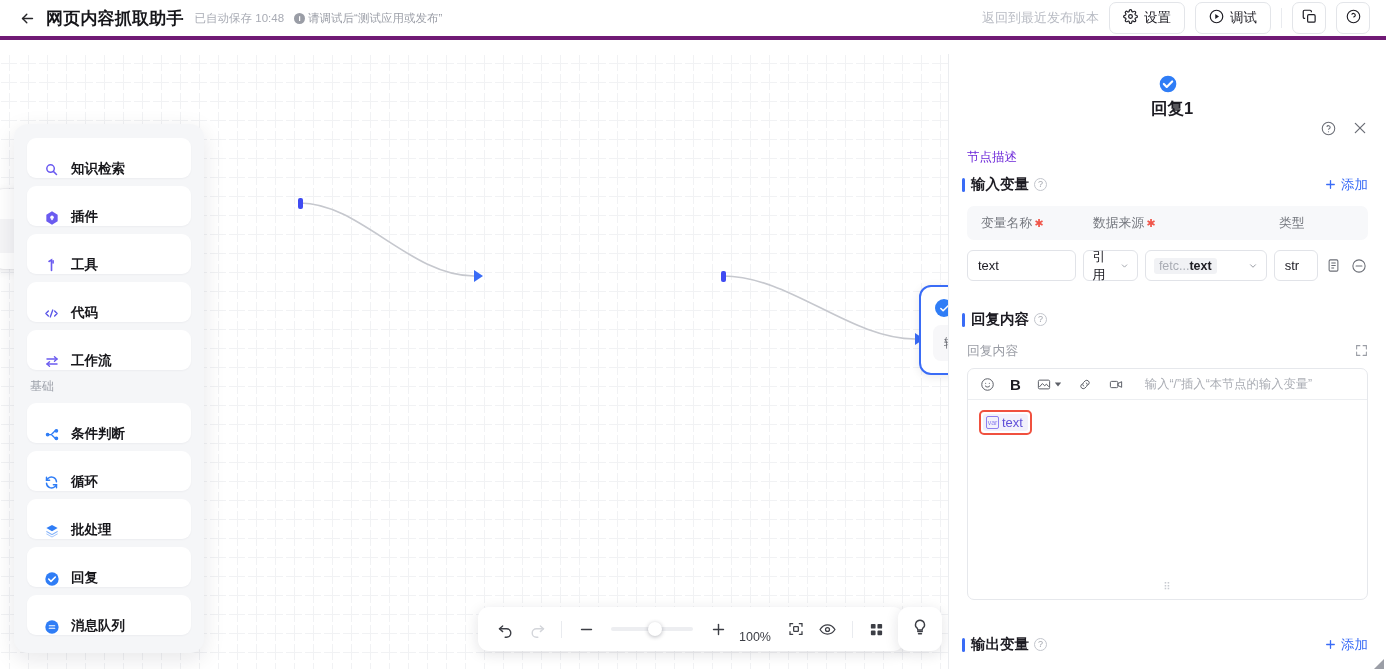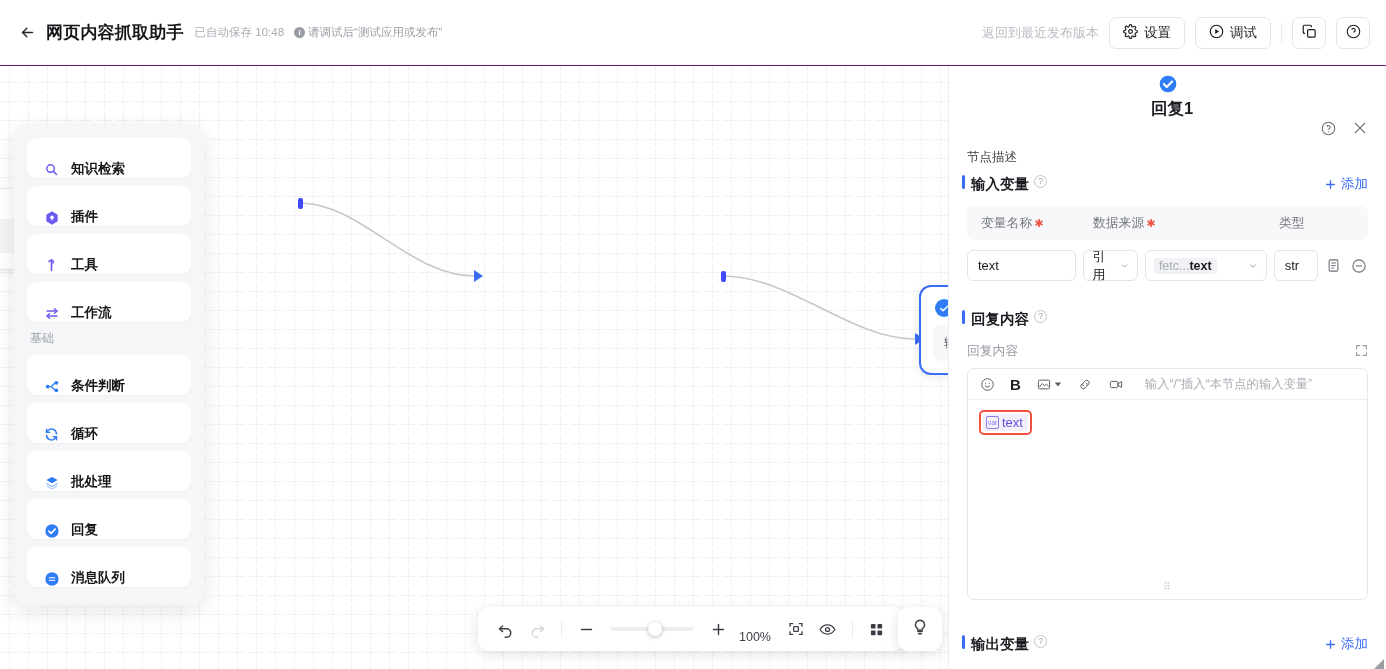--- a/index.html
+++ b/index.html
@@ -7,23 +7,23 @@
     width: 1386px; height: 669px;
     overflow: hidden;
     font-family: "Liberation Sans", "DejaVu Sans", sans-serif;
     background: #fff;
     color: #1d1c23;
   }
   #app { position: relative; width: 1386px; height: 669px; overflow: hidden; background:#fff; }
 
   
   .header {
-    position: absolute; top: 0; left: 0; right: 0; height: 66px;
+    position: absolute; top: 0; left: 0; right: 0; height: 40px;
     background: #ffffff;
-    border-bottom: 1px solid #701a75;
+    border-bottom: 4px solid #701a75;
     display: flex; align-items: center;
     padding: 0 16px 0 14px;
     z-index: 40;
   }
   .back-arrow {
     width: 26px; height: 26px; display: flex; align-items: center; justify-content: center;
     color: #27272a; flex: none; cursor: pointer;
   }
   .app-title {
     font-size: 17px; font-weight: 700; letter-spacing: .2px;
@@ -153,23 +153,23 @@
 
   
   .panel {
     position: absolute; right: 0; top: 54px; bottom: 0; width: 438px;
     background: #fff; border-left: 1px solid #ebedf0; z-index: 30;
     display: flex; flex-direction: column;
   }
   .panel-head { display: flex; align-items: center; padding: 20px 18px 0 18px; flex-direction: column; }
   .panel-title { font-size: 16.5px; font-weight: 700; margin-left: 9px; }
   .panel-head-actions { margin-left: auto; display: flex; align-items: center; gap: 16px; color: #6b6e76; }
-  .node-desc { font-size: 12.5px; color: #404040; padding: 9px 30px 2px 18px; }
-
-  .sec-head { display: flex; align-items: flex-start; padding: 7px 18px 0 13px; }
+  .node-desc { font-size: 12.5px; color: #6d28d9; padding: 9px 30px 2px 18px; }
+
+  .sec-head { display: flex; align-items: center; padding: 7px 18px 0 13px; }
   .sec-bar { width: 3px; height: 14px; background: #3a6cf6; border-radius: 2px; margin-right: 6px; }
   .sec-title { font-size: 14.5px; font-weight: 700; }
   .q-mark {
     width: 13px; height: 13px; border-radius: 50%; border: 1px solid #c3c6cd;
     font-size: 9px; line-height: 11px; text-align: center; color: #a3a6ae; margin-left: 5px;
   }
   .add-link {
     margin-left: auto; display: flex; align-items: center; gap: 4px;
     color: #3a6cf6; font-size: 13.5px; cursor: pointer;
   }
@@ -349,20 +349,30 @@
         <span class="pal-icon">
           <svg width="15" height="15" viewBox="0 0 24 24" fill="none" stroke="#6b5bf0" stroke-width="2.6" stroke-linecap="round">
               <path d="M8 5.5L12 3v17"></path>
               <path d="M14.5 4.5v3.4"></path>
             </svg>
         </span>
         <span class="pal-label">工具</span>
       </div>
       <div class="pal-item">
         <span class="pal-icon">
+          <svg width="17" height="15" viewBox="0 0 24 24" fill="none" stroke="#5b57e8" stroke-width="2.2" stroke-linecap="round" stroke-linejoin="round">
+              <polyline points="7 8 3 12 7 16"></polyline>
+              <polyline points="17 8 21 12 17 16"></polyline>
+              <line x1="14" y1="6.5" x2="10" y2="17.5"></line>
+            </svg>
+        </span>
+        <span class="pal-label">代码</span>
+      </div>
+      <div class="pal-item">
+        <span class="pal-icon">
           <svg width="16" height="15" viewBox="0 0 24 24" fill="none" stroke="#6b5bf0" stroke-width="2.3" stroke-linecap="round" stroke-linejoin="round">
               <polyline points="4 8 20 8"></polyline>
               <polyline points="16 4.5 20 8 16 11.5"></polyline>
               <polyline points="20 16 4 16"></polyline>
               <polyline points="8 12.5 4 16 8 19.5"></polyline>
             </svg>
         </span>
         <span class="pal-label">工作流</span>
       </div>
 

